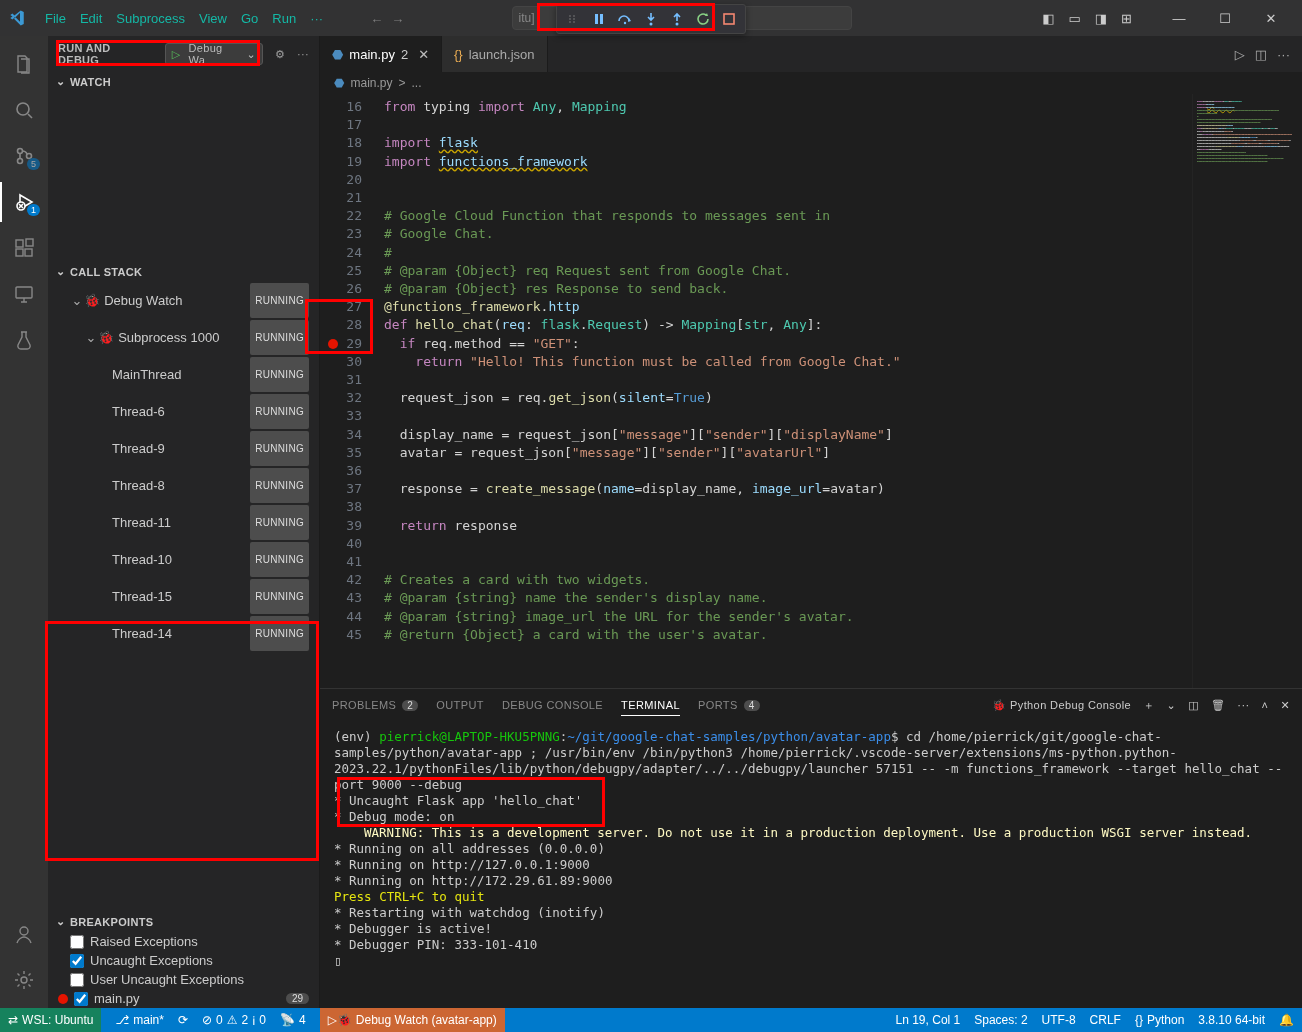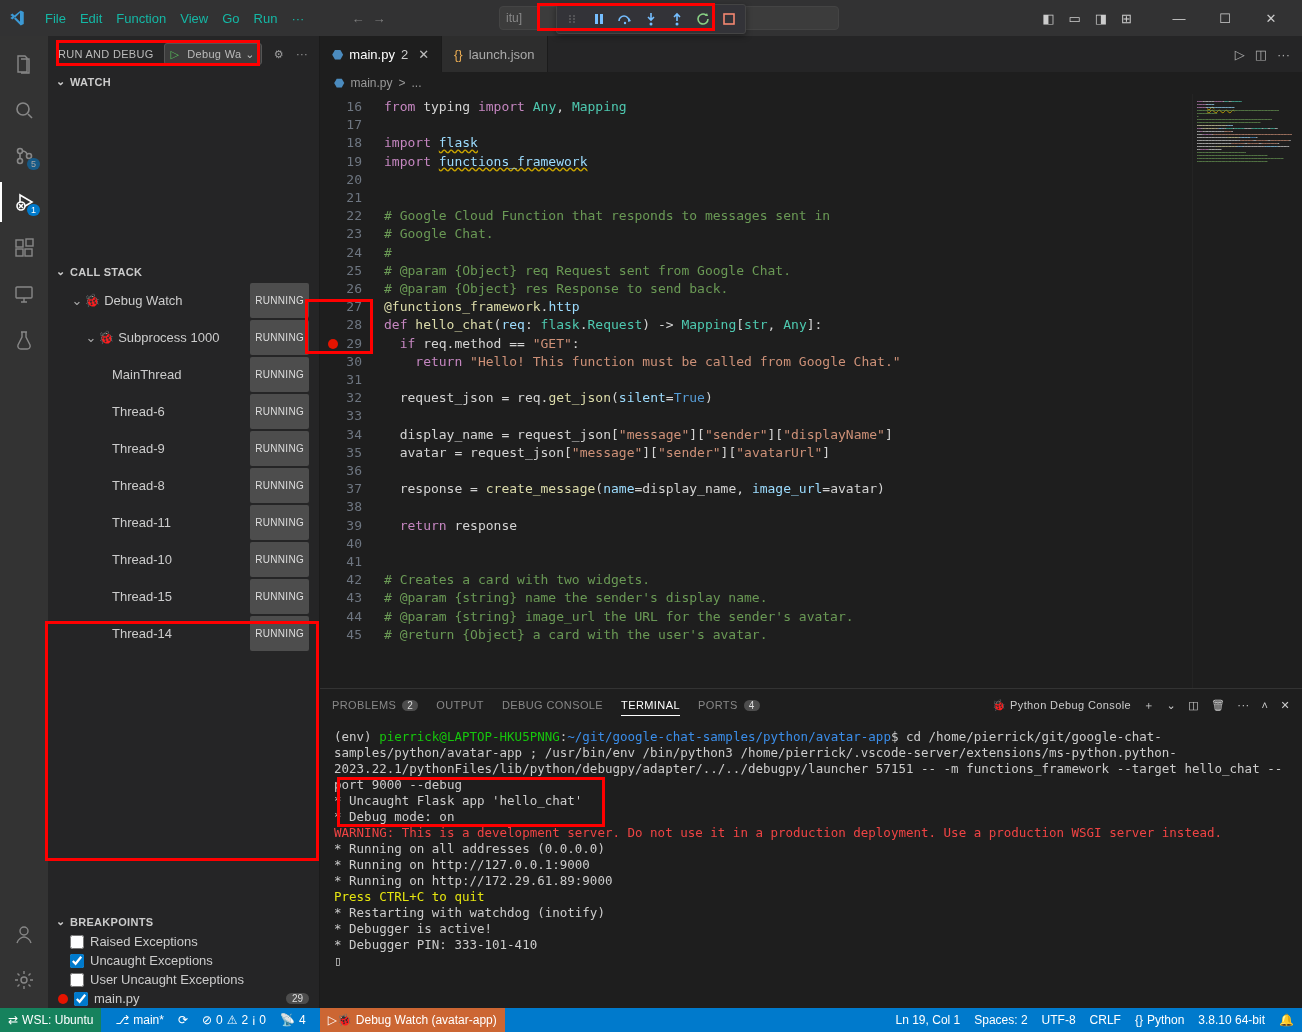--- a/index.html
+++ b/index.html
@@ -27,21 +27,21 @@
 
 .main-row { flex:1; display:flex; min-height:0;}
 .activitybar { width:48px; background:#333333; display:flex; flex-direction:column; align-items:center; padding-top:8px; gap:6px;}
 .activitybar .ab-icon { width:48px; height:40px; display:flex;align-items:center;justify-content:center; opacity:.55; position:relative;}
 .activitybar .ab-icon.active { opacity:1; border-left:2px solid #fff; }
 .activitybar .badge { position:absolute; bottom:6px; right:8px; background:#007acc; color:#fff; font-size:9px; border-radius:8px; padding:0 4px; line-height:12px;}
 .activitybar .bottom { margin-top:auto; margin-bottom:8px; display:flex; flex-direction:column; gap:6px;}
 
 .sidebar { width:272px; background:#252526; display:flex; flex-direction:column; color:#ccc; border-right:1px solid #1b1b1b;}
 .sb-header { height:36px; display:flex; align-items:center; padding:0 10px; font-size:11px; letter-spacing:.3px; color:#bbb; gap:6px;}
-.sb-header .title { font-weight:400; }
+.sb-header .title { font-weight:700; }
 .sb-header .debug-launch { display:flex; align-items:center; background:#3c3c3c; border:1px solid #555; height:22px; border-radius:3px; margin-left:4px;}
 .sb-header .debug-launch .play { color:#57c25b; padding:0 6px; }
 .sb-header .debug-launch .sel { padding:0 6px 0 2px; display:flex;align-items:center; gap:4px;}
 .sb-header .gear { margin-left:6px; opacity:.8;}
 .sb-header .dots { margin-left:6px; opacity:.8;}
 
 .sb-section { display:flex; flex-direction:column; }
 .sb-section .sec-title { font-size:11px; font-weight:600; padding:4px 10px 4px 22px; position:relative; color:#ccc; text-transform:uppercase; letter-spacing:.3px;}
 .sb-section .sec-title::before { content:"⌄"; position:absolute; left:8px; top:3px; font-size:11px;}
 .sb-section .body { flex:1; overflow:hidden;}
@@ -82,21 +82,21 @@
 .kw{color:#c586c0;} .id{color:#9cdcfe;} .fn{color:#dcdcaa;} .str{color:#ce9178;} .cls{color:#4ec9b0;} .cm{color:#6a9955;} .op{color:#d4d4d4;} .dec{color:#dcdcaa;} .const{color:#569cd6;} .warn{ text-decoration: underline wavy #cca700;}
 
 .panel { height:320px; background:#1e1e1e; border-top:1px solid #333; display:flex; flex-direction:column;}
 .panel-tabs { height:32px; display:flex; align-items:center; padding:0 12px; gap:18px; font-size:11px; color:#888; letter-spacing:.4px;}
 .panel-tabs .pt { display:flex;align-items:center; gap:6px; padding:4px 0;}
 .panel-tabs .pt.active { color:#fff; border-bottom:1px solid #fff;}
 .panel-tabs .pt .badge { background:#4d4d4d; color:#ddd; font-size:10px; border-radius:8px; padding:0 5px;}
 .panel-tabs .right { margin-left:auto; display:flex; align-items:center; gap:12px; color:#ccc;}
 .panel-tabs .right .pydbg { display:flex;align-items:center;gap:4px;}
 .terminal { flex:1; padding:8px 14px; font-family:Consolas,monospace; font-size:12.5px; line-height:16px; overflow:hidden; color:#ccc;}
-.terminal .tg{color:#16c60c;} .terminal .tb{color:#3b8eea;} .terminal .ty{color:#e5e510;} .terminal .tr{color:#ef4444;} .terminal .tw{color:#ccc;}
+.terminal .tg{color:#16c60c;} .terminal .tb{color:#3b8eea;} .terminal .ty{color:#e5e510;} .terminal .tr{color:#fef9c3;margin-left:30px;} .terminal .tw{color:#ccc;}
 
 .statusbar { height:24px; background:#007acc; color:#fff; display:flex; align-items:center; font-size:12px; padding:0 8px; gap:14px;}
 .statusbar .sb-item { display:flex; align-items:center; gap:4px;}
 .statusbar .gb { background:#16825d; height:24px; display:flex;align-items:center; padding:0 8px; margin:-0px 0 0 -8px;}
 .statusbar .orange { background:#cc6633; padding:0 8px; height:24px; display:flex;align-items:center;}
 .statusbar .right { margin-left:auto; display:flex; gap:14px;}
 
 svg { display:block;}
 </style>
 </head>
@@ -162,21 +162,21 @@
 </div>
 
 <div class="titlebar">
   <svg width="18" height="18" viewBox="0 0 24 24">
       <path fill="#3c99d4" d="M17 2l4 2v16l-4 2-9-9 2-2 6 6V5l-6 6-2-2z"></path>
       <path fill="#3c99d4" d="M3 8l3-2 4 4-4 4-3-2 3-2z"></path>
     </svg>
   <div class="spacer" style="width:12px"></div>
   <div class="menu-item">File</div>
   <div class="menu-item">Edit</div>
-  <div class="menu-item">Function</div>
+  <div class="menu-item">Subprocess</div>
   <div class="menu-item">View</div>
   <div class="menu-item">Go</div>
   <div class="menu-item">Run</div>
   <div class="menu-item">···</div>
   <div style="width:40px"></div>
   <div class="navarrows">
     <span>←</span>
     <span>→</span>
   </div>
   <div class="searchbox">

